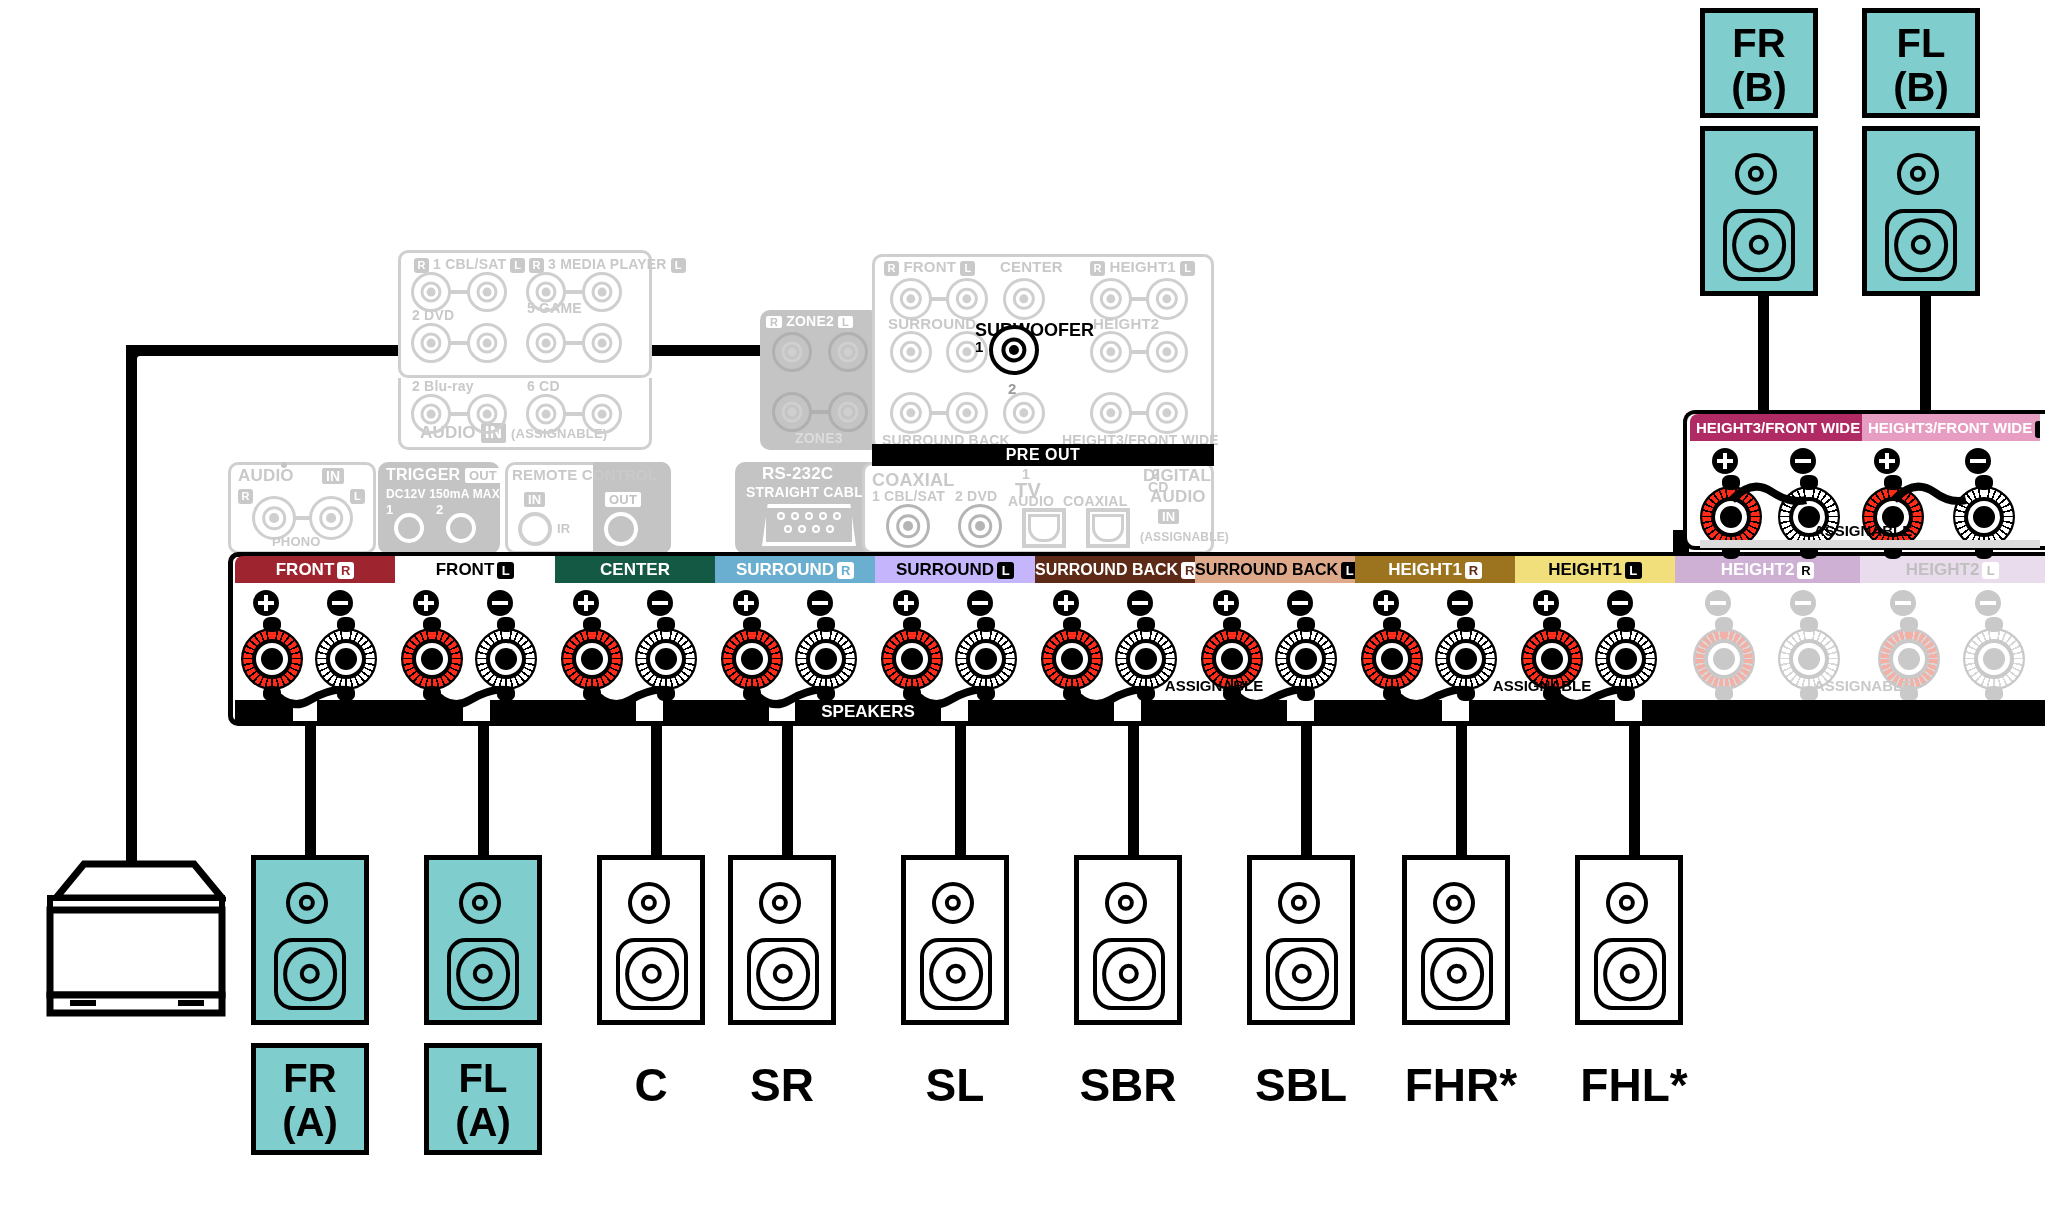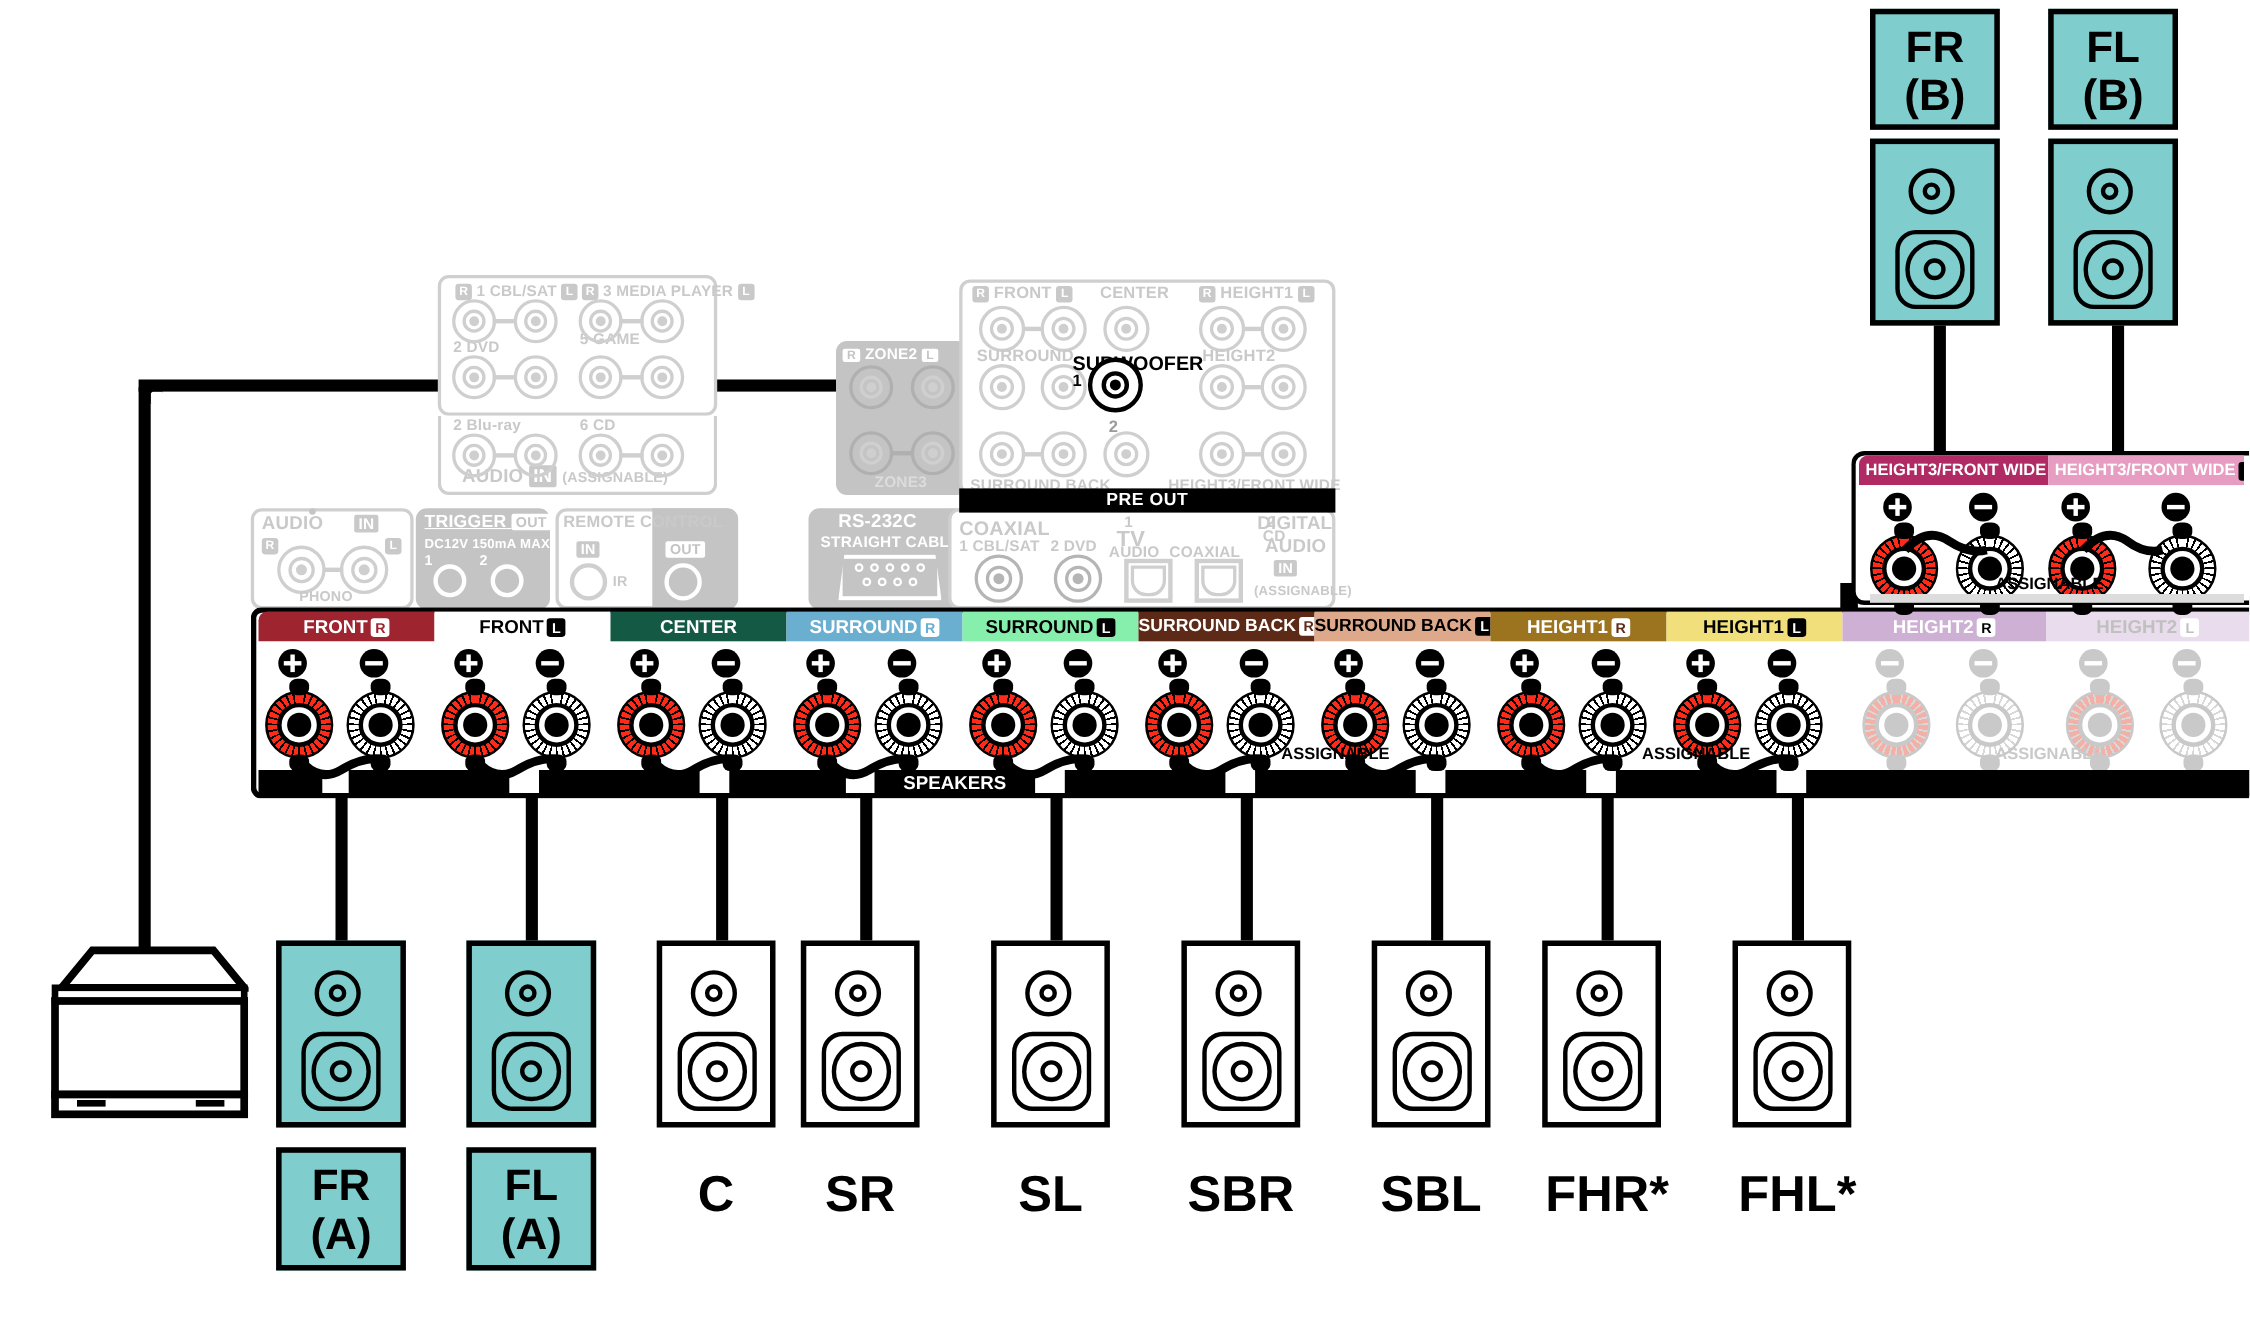--- a/index.html
+++ b/index.html
@@ -212,21 +212,21 @@
   <div class="glabel" style="left:350px;top:489px;font-size:12px;">
      <span class="gchip-sq">L</span>
   </div>
   <div class="rca" style="left:252px;top:496px;width:44px;height:44px;"></div>
   <div class="rcabar" style="left:294px;top:516px;width:18px;"></div>
   <div class="rca" style="left:309px;top:496px;width:44px;height:44px;"></div>
   <div class="glabel" style="left:272px;top:534px;font-size:13px;">PHONO</div>
 
   <div class="abs gpanel-grey" style="left:281px;top:462px;width:0px;height:0px;"></div>
   <div class="abs gpanel-grey" style="left:378px;top:462px;width:122px;height:92px;"></div>
-  <div class="glabel" style="left:386px;top:466px;font-size:16px;color:#fff;text-decoration:underline;">
+  <div class="glabel" style="left:386px;top:466px;font-size:16px;color:#fff;">
      <span>TRIGGER</span>
      <span class="gchip-w" style="font-size:13px;">OUT</span>
   </div>
   <div class="glabel" style="left:386px;top:487px;font-size:12px;color:#fff;">DC12V 150mA MAX.</div>
   <div class="glabel" style="left:386px;top:502px;font-size:13px;color:#fff;">1</div>
   <div class="glabel" style="left:436px;top:502px;font-size:13px;color:#fff;">2</div>
   <div class="abs" style="left:394px;top:513px;width:30px;height:30px;border:4px solid #fff;border-radius:50%;box-sizing:border-box;"></div>
   <div class="abs" style="left:446px;top:513px;width:30px;height:30px;border:4px solid #fff;border-radius:50%;box-sizing:border-box;"></div>
 
   <div class="abs gpanel" style="left:505px;top:462px;width:166px;height:92px;background:#fff;"></div>
@@ -362,21 +362,21 @@
   </div>
   <div class="termlabel" style="left:395px;top:556px;width:160px;background:#ffffff;color:#000;">
      <span>FRONT</span><span class="lr-chip chip-black">L</span>
   </div>
   <div class="termlabel" style="left:555px;top:556px;width:160px;background:#145943;color:#fff;">
      <span>CENTER</span>
   </div>
   <div class="termlabel" style="left:715px;top:556px;width:160px;background:#6aaed0;color:#fff;">
      <span>SURROUND</span><span class="lr-chip chip-onblue">R</span>
   </div>
-  <div class="termlabel" style="left:875px;top:556px;width:160px;background:#86efac;color:#000;">
+  <div class="termlabel" style="left:875px;top:556px;width:160px;background:#c4b5fd;color:#000;">
      <span>SURROUND</span><span class="lr-chip chip-black">L</span>
   </div>
   <div class="termlabel" style="left:1035px;top:556px;width:160px;background:#5d2a18;color:#fff;font-size:16px;">
      <span>SURROUND BACK</span><span class="lr-chip chip-onbrown">R</span>
   </div>
   <div class="termlabel" style="left:1195px;top:556px;width:160px;background:#dda98a;color:#000;font-size:16px;">
      <span>SURROUND BACK</span><span class="lr-chip chip-black">L</span>
   </div>
   <div class="termlabel" style="left:1355px;top:556px;width:160px;background:#9c7420;color:#fff;">
      <span>HEIGHT1</span><span class="lr-chip chip-onbrown">R</span>

